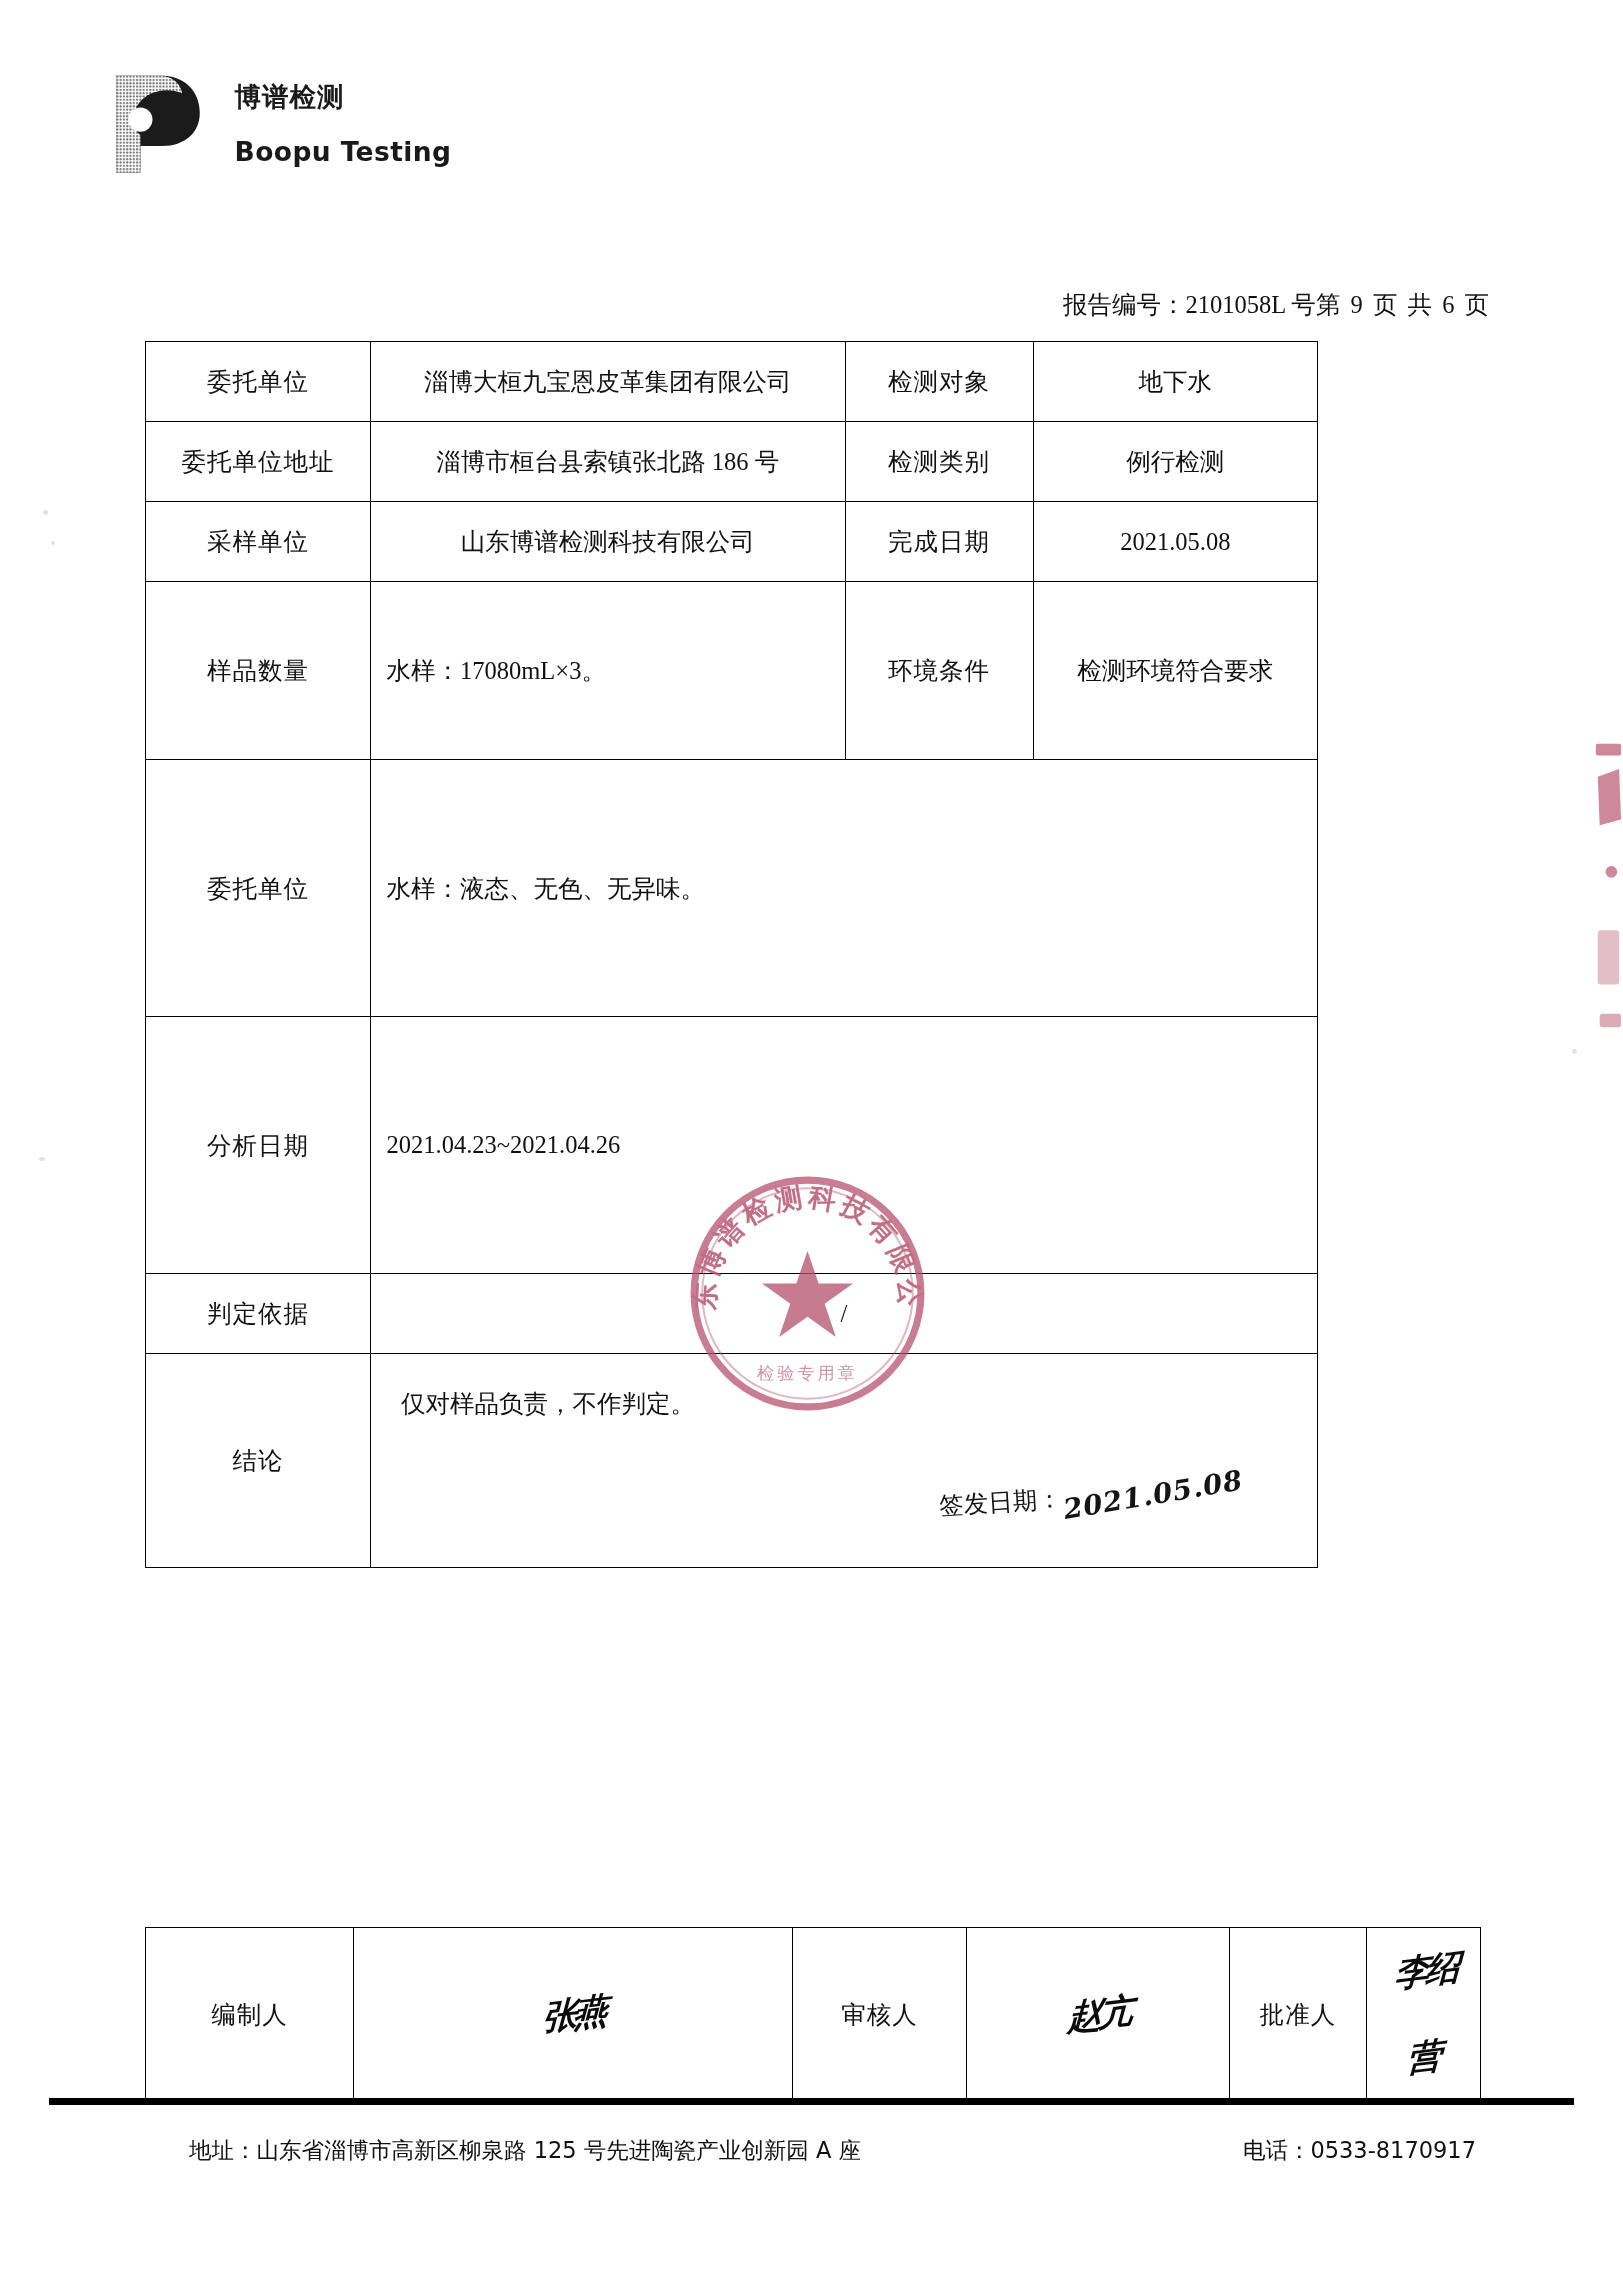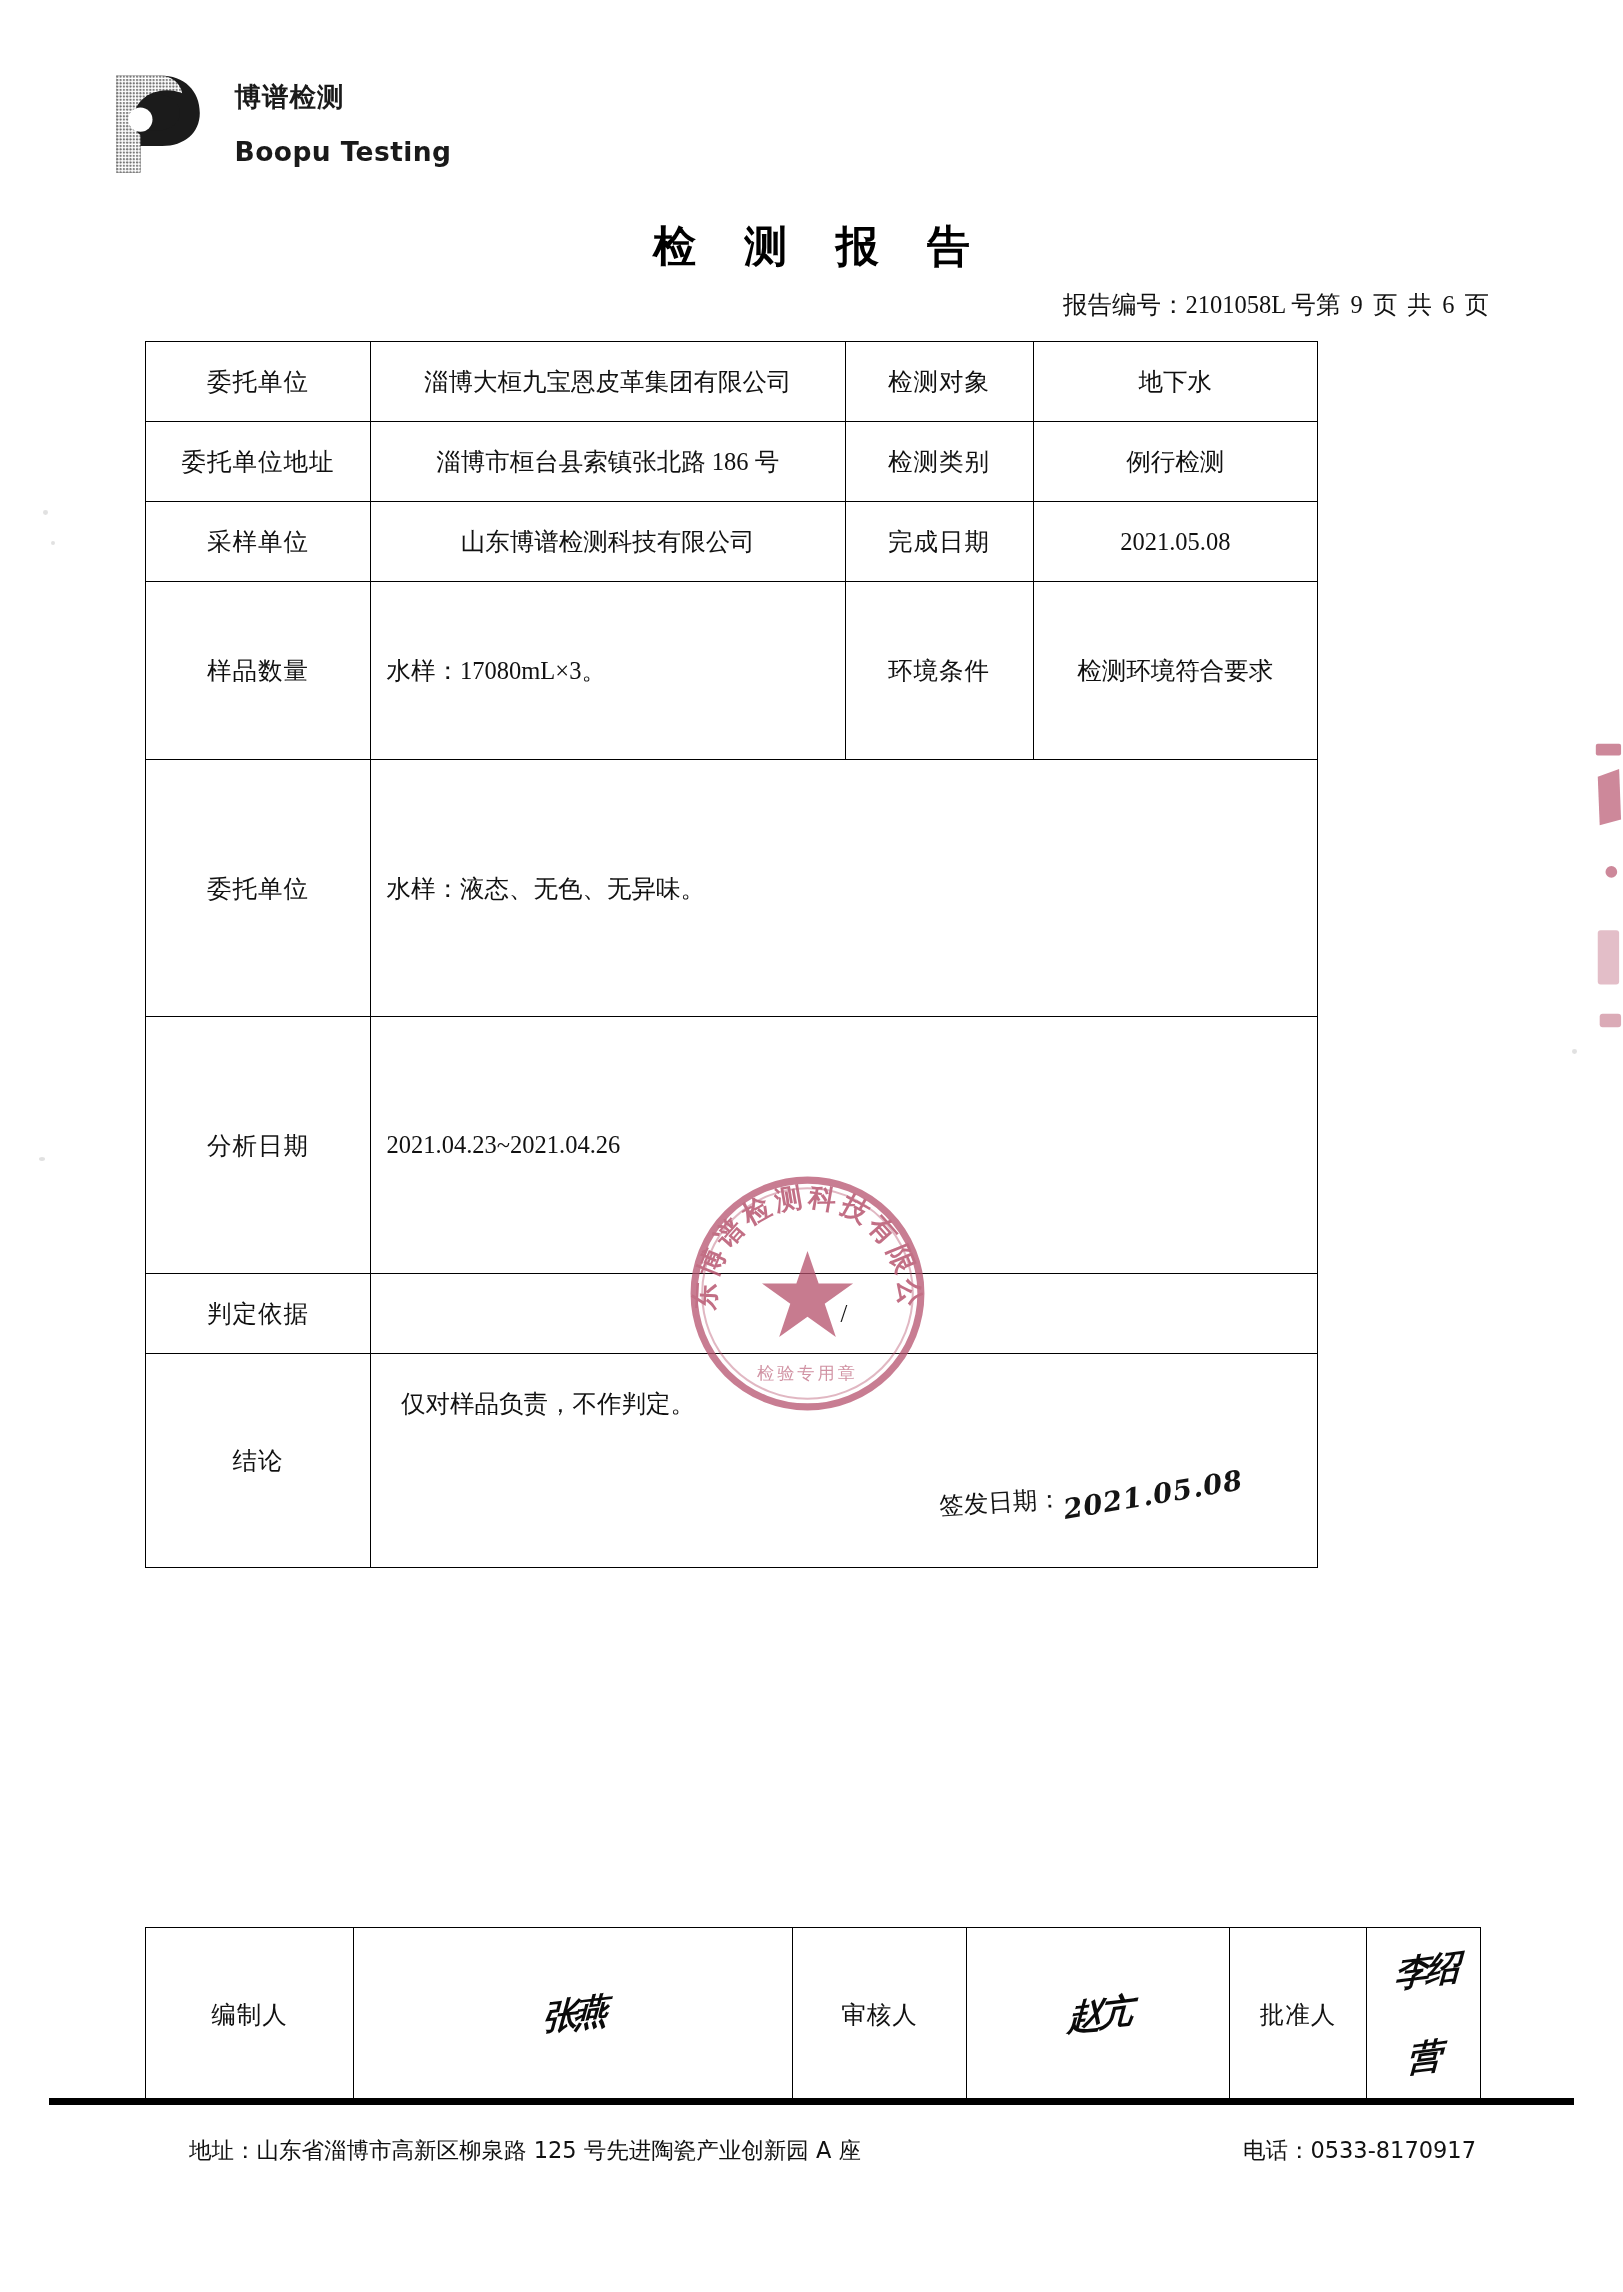--- a/index.html
+++ b/index.html
@@ -159,21 +159,20 @@
         <path d="M40 24 C56 20 70 28 70 40 C70 50 60 56 48 56 L40 56 Z" fill="#1b1b1b"></path>
         <circle cx="34" cy="46" r="11" fill="#ffffff"></circle>
       </svg>
     </div>
     <div class="logo-text">
       <div class="logo-cn">博谱检测</div>
       <div class="logo-en">Boopu Testing</div>
     </div>
   </div>
 
-  <div class="doc-title">检 测 报 告</div>
 
   <div class="meta-row">
     <div class="left">
       <span>报告编号：</span><span>2101058L 号</span>
     </div>
     <div class="right">第 9 页 共 6 页</div>
   </div>
 
   <table class="report">
     <colgroup>

